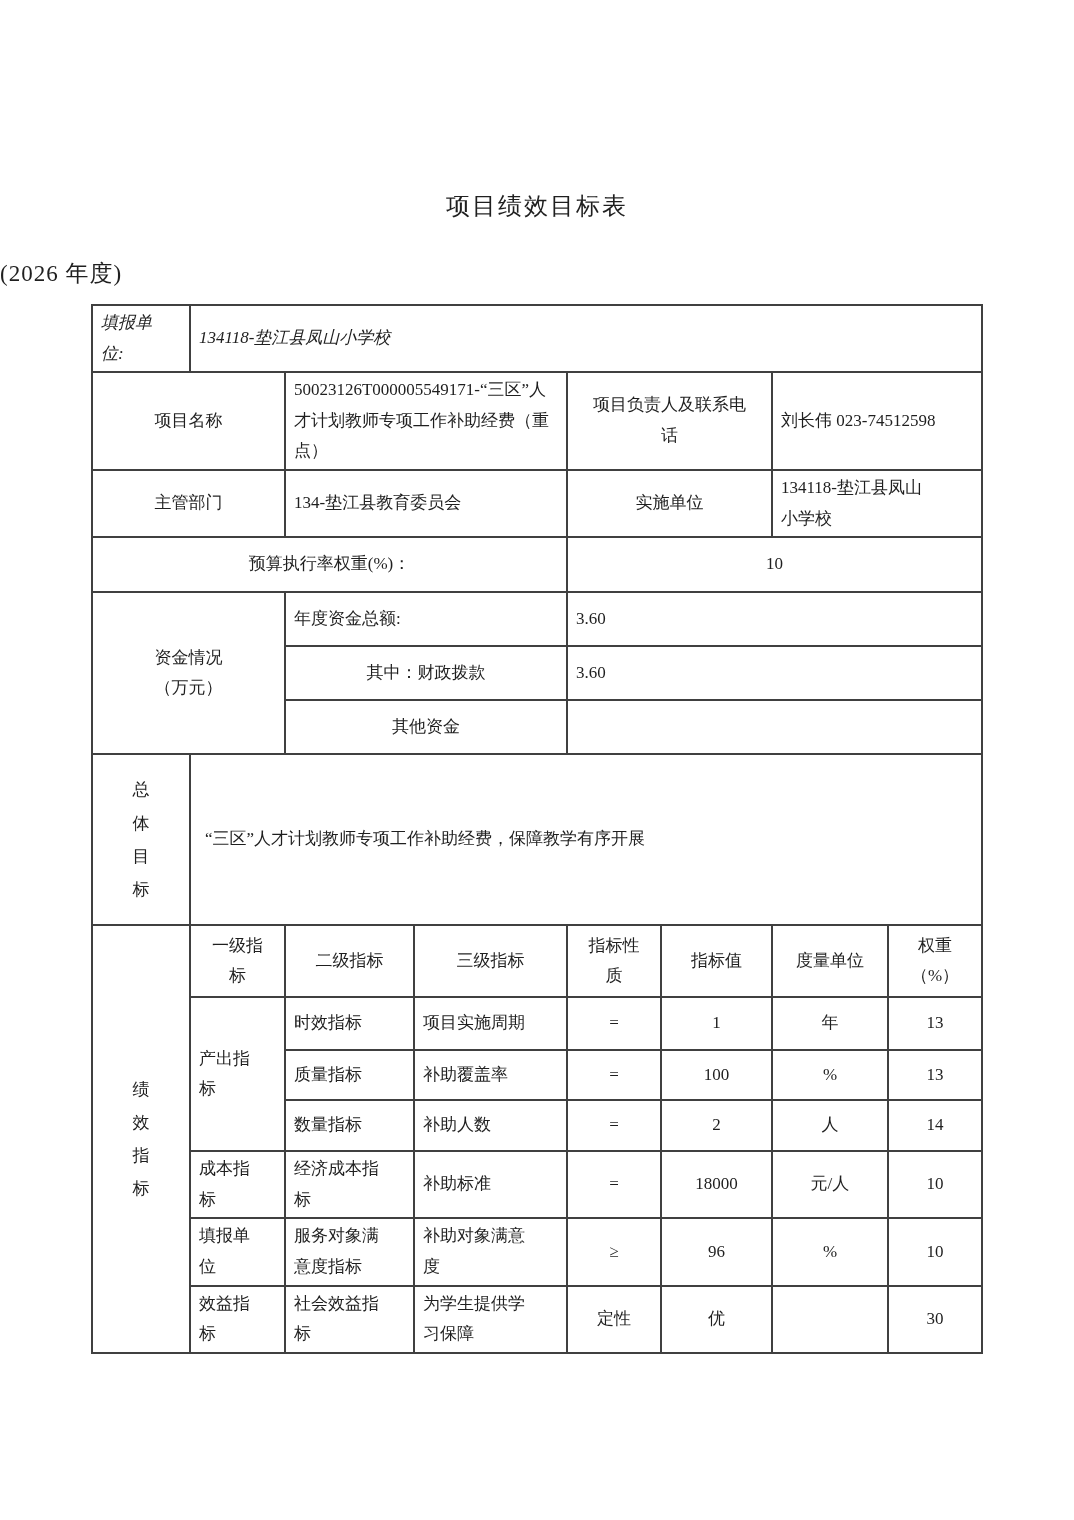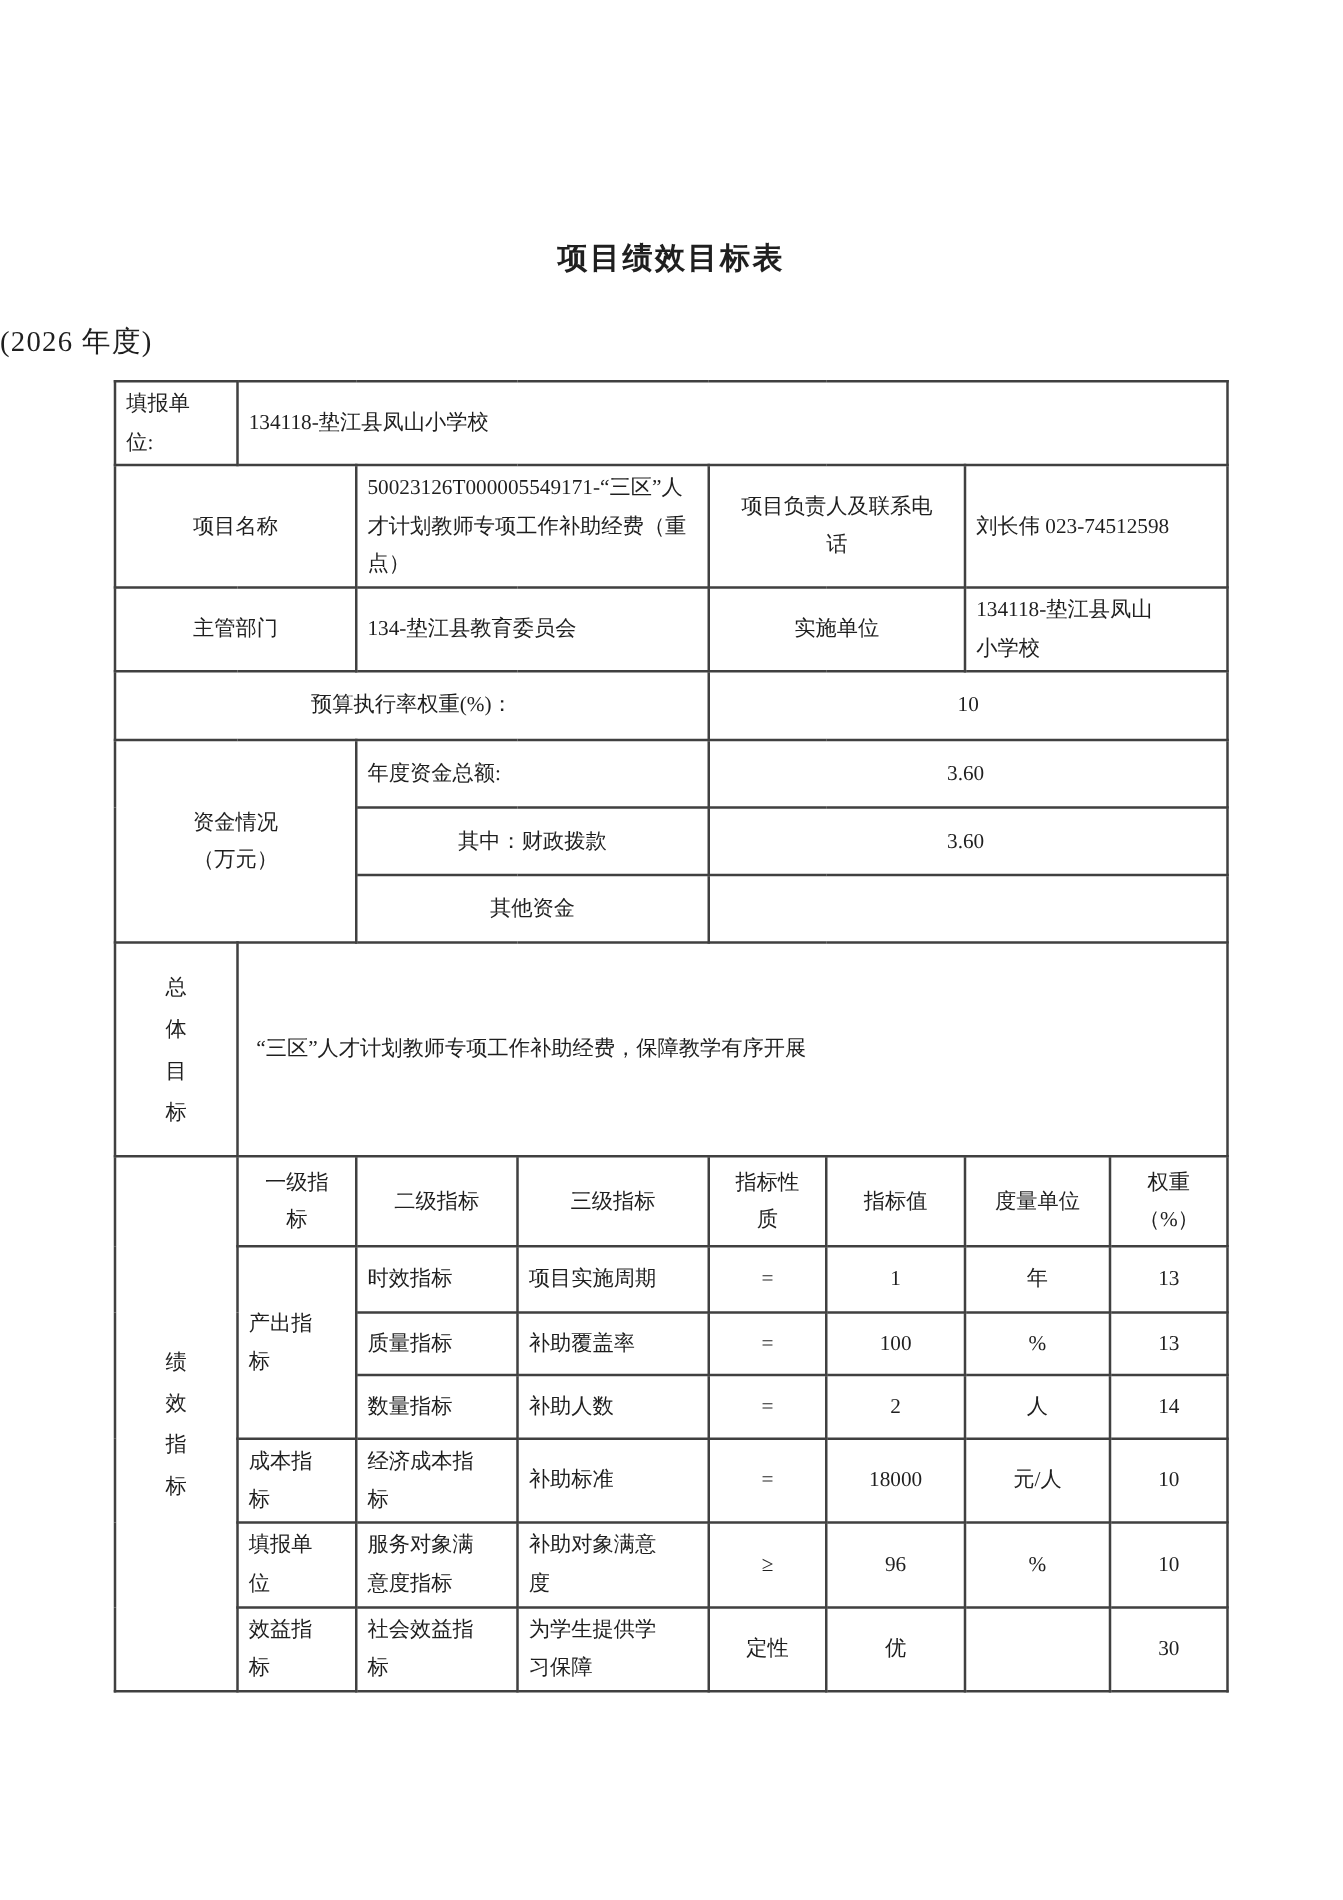--- a/index.html
+++ b/index.html
@@ -10,21 +10,21 @@
     background: #ffffff;
     font-family: "Liberation Serif", "DejaVu Serif", serif;
     color: #1f1f1f;
     overflow: hidden;
   }
   .doc { padding-top: 190px; }
   .title {
     margin: 0;
     text-align: center;
     font-size: 24px;
-    font-weight: 700;
+    font-weight: 400;
     letter-spacing: 2px;
   }
   .subtitle {
     margin: 36px 0 0 0;
     text-align: left;
     font-size: 23px;
     font-weight: 400;
     letter-spacing: 1px;
   }
   table.main {
@@ -37,38 +37,38 @@
     border: 2px solid #404040;
     font-size: 17px;
     font-weight: 400;
     padding: 2px 8px;
     text-align: center;
     vertical-align: middle;
     line-height: 1.8;
     overflow: hidden;
   }
   .al { text-align: left; }
-  .ar { text-align: center; padding-right: 12px; }
+  .ar { text-align: left; padding-right: 12px; }
   .pl14 { padding-left: 14px; }
   
   .w3  { display: inline-block; width: 3.1em;  vertical-align: middle; }
   .w4  { display: inline-block; width: 4.15em; vertical-align: middle; text-align: center; }
   .w5  { display: inline-block; width: 5.1em;  vertical-align: middle; }
   .w6  { display: inline-block; width: 6.1em;  vertical-align: middle; }
   .w9  { display: inline-block; width: 9.15em; vertical-align: middle; }
   
   .vlabel {
     display: inline-block;
     width: 1.25em;
     line-height: 1.95;
     word-break: break-all;
     vertical-align: middle;
   }
   
-  .r1  { height: 62px; }
+  .r1  { height: 62px; font-style: italic; }
   .r2  { height: 86px; }
   .r3  { height: 61px; }
   .r4  { height: 55px; }
   .r5  { height: 54px; }
   .r8  { height: 171px; }
   .r9  { height: 72px; }
   .r10 { height: 53px; }
   .r11 { height: 50px; }
   .r12 { height: 51px; }
   .r13 { height: 57px; }

